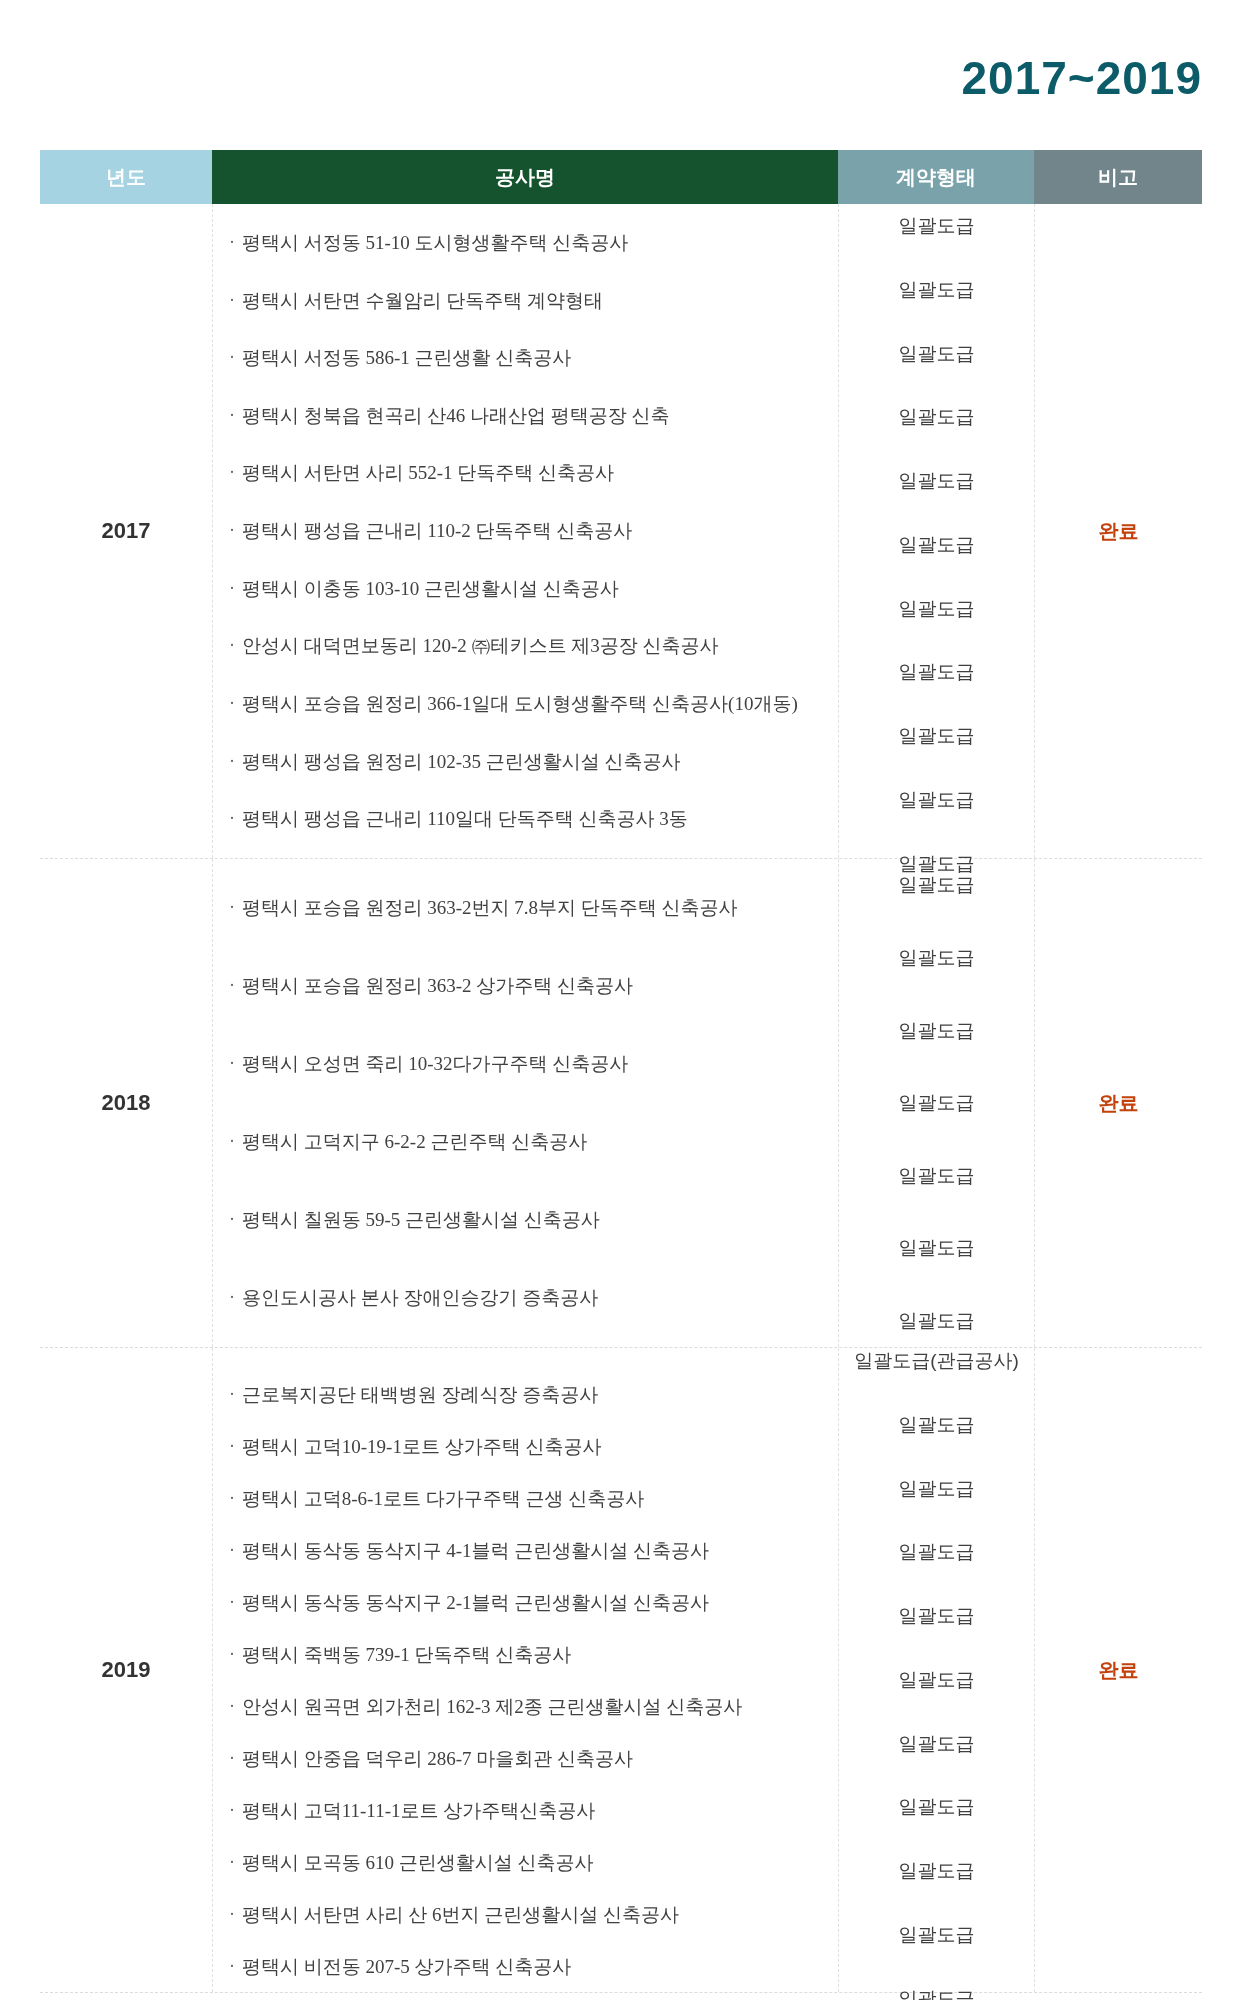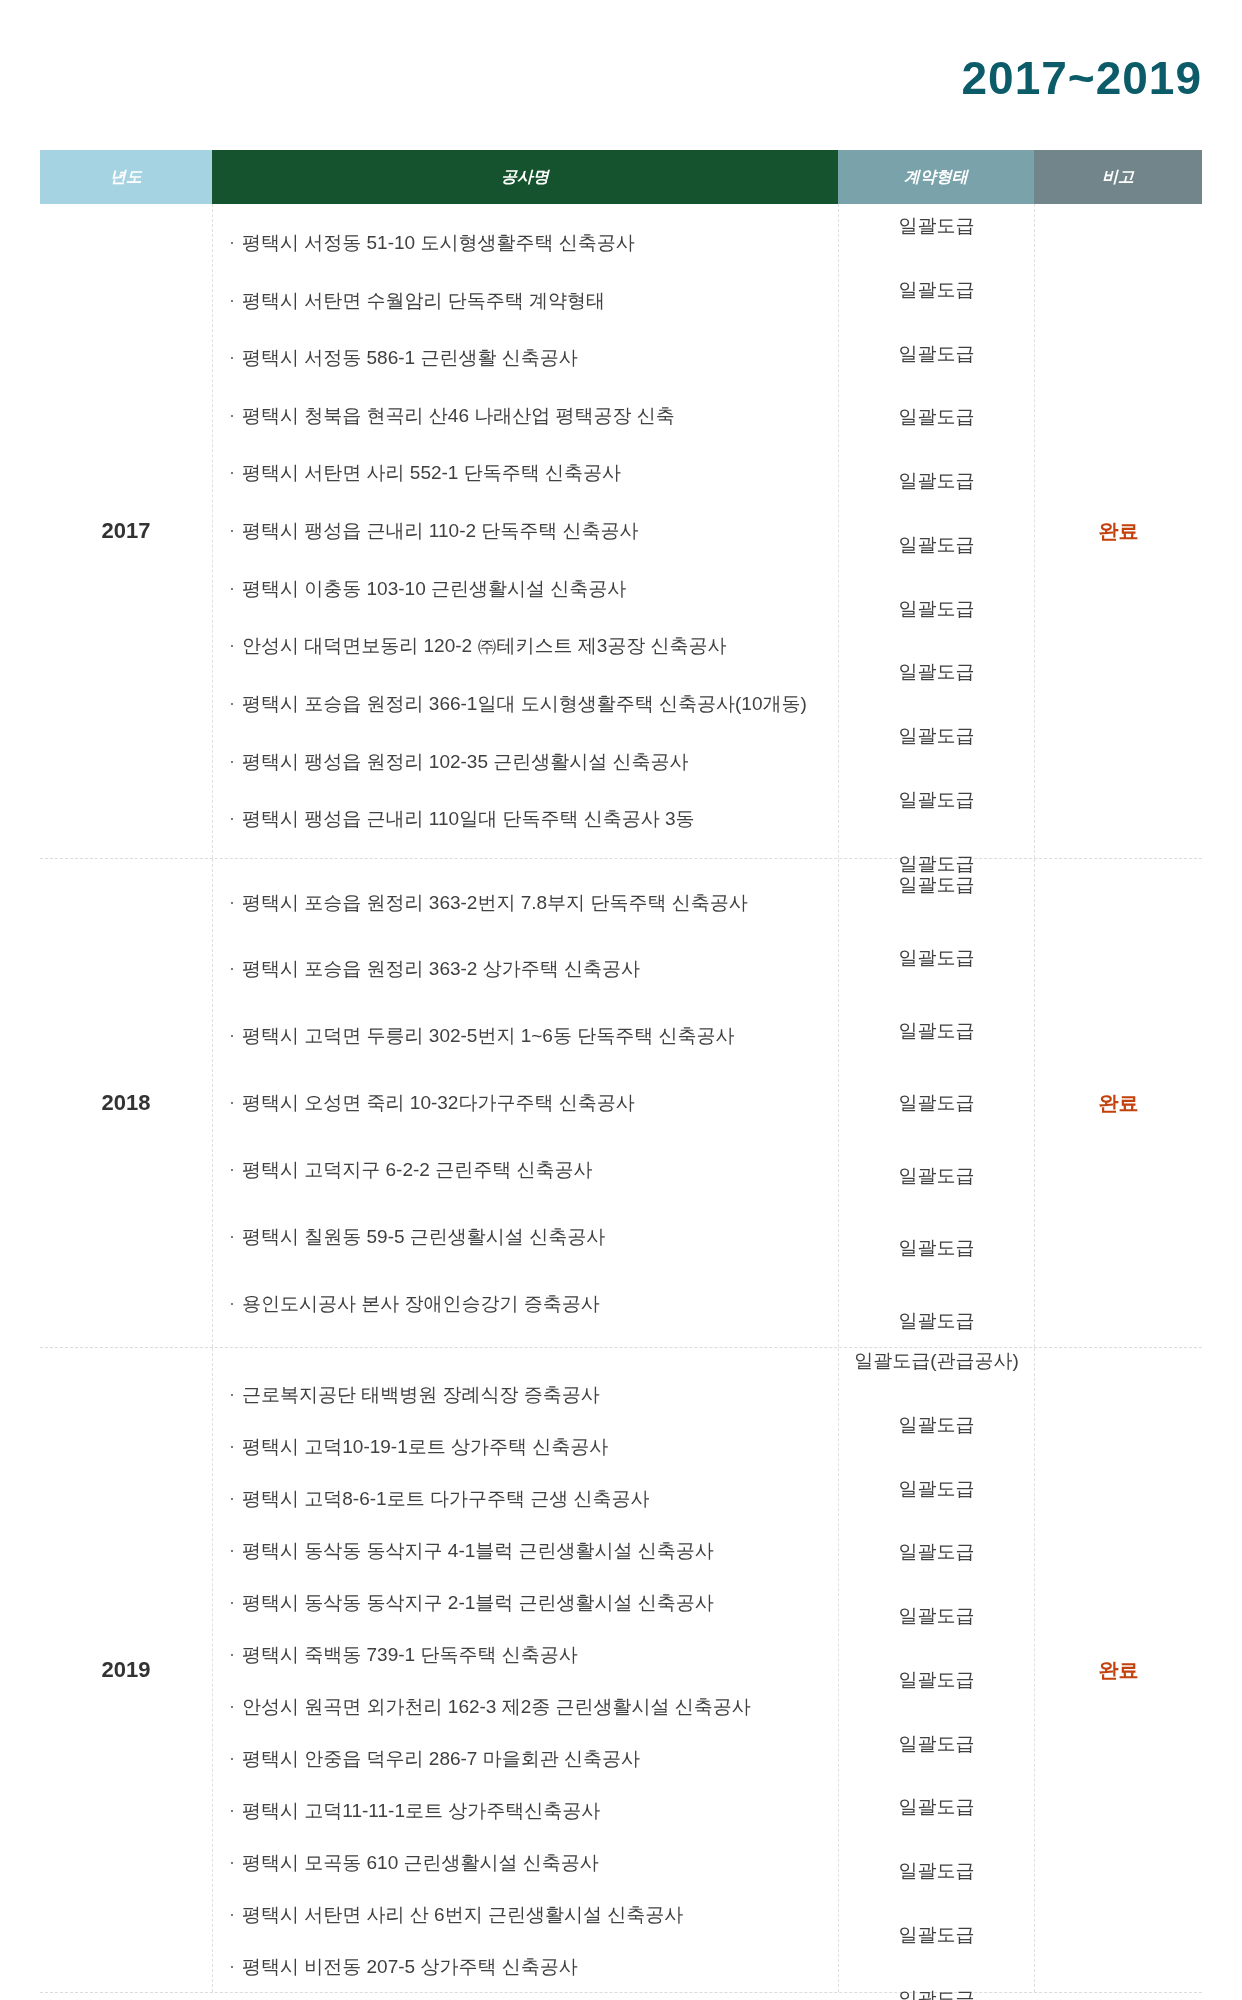--- a/index.html
+++ b/index.html
@@ -25,23 +25,22 @@
 
   .table {
     margin: 49px 40px 0 40px;
     width: 1162px;
   }
 
   
   .thead { display: flex; height: 54px; }
   .th {
     display: flex; align-items: center; justify-content: center;
-    color: #ffffff; font-size: 16px; font-weight: 600;
+    color: #ffffff; font-size: 20px; font-weight: 600;
     box-sizing: border-box;
-    font-style: italic;
   }
   .th-year     { width: 172px; background: #a5d3e2; }
   .th-project  { width: 626px; background: #14532d; }
   .th-contract { width: 196px; background: #7aa2aa; }
   .th-note     { width: 168px; background: #71858a; }
 
   
   .sec { display: flex; border-bottom: 1px dashed #dcdcdc; }
   .sec-2017 { height: 654px; }
   .sec-2018 { height: 488px; }
@@ -63,21 +62,21 @@
 
   ul.vlist {
     list-style: none; margin: 0; padding: 0;
     height: 100%; box-sizing: border-box;
     display: flex; flex-direction: column; justify-content: space-around;
   }
   ul.projects-list { padding: 10px 0 10px 16px; }
   ul.contracts-list { padding: 10px 0; gap: 40px; }
 
   .vlist li { font-size: 19px; color: #404040; line-height: 1.25; white-space: nowrap; }
-  .projects-list li { position: relative; padding-left: 13px; }
+  .projects-list li { position: relative; padding-left: 13px; font-family: Liberation Serif, serif; }
   .projects-list li::before {
     content: "·";
     position: absolute; left: 0; top: 0;
     color: #666666; font-size: 18px;
   }
   .contracts-list li { text-align: center; }
 
   
   .sec-2019 .projects-list  { transform: translateY(11px); }
   .sec-2019 .contracts-list { transform: translateY(-9px); }
@@ -132,21 +131,20 @@
       </div>
       <div class="cell cell-note">완료</div>
     </section>
 
     <section class="sec sec-2018">
       <div class="cell cell-year">2018</div>
       <div class="cell cell-projects">
         <ul class="vlist projects-list">
             <li>평택시 포승읍 원정리 363-2번지 7.8부지 단독주택 신축공사</li>
             <li>평택시 포승읍 원정리 363-2 상가주택 신축공사</li>
-            <li>평택시 고덕면 두릉리 302-5번지 1~6동 단독주택 신축공사</li>
             <li>평택시 오성면 죽리 10-32다가구주택 신축공사</li>
             <li>평택시 고덕지구 6-2-2 근린주택 신축공사</li>
             <li>평택시 칠원동 59-5 근린생활시설 신축공사</li>
             <li>용인도시공사 본사 장애인승강기 증축공사</li>
           </ul>
       </div>
       <div class="cell cell-contracts">
         <ul class="vlist contracts-list">
             <li>일괄도급</li>
             <li>일괄도급</li>

